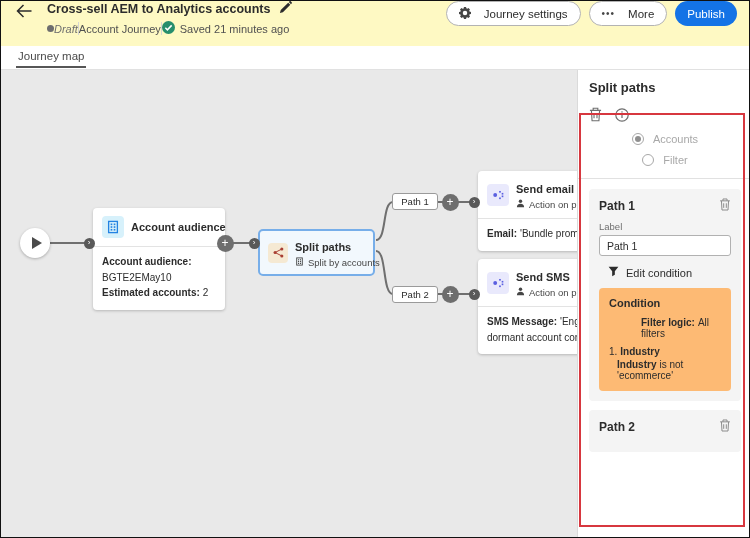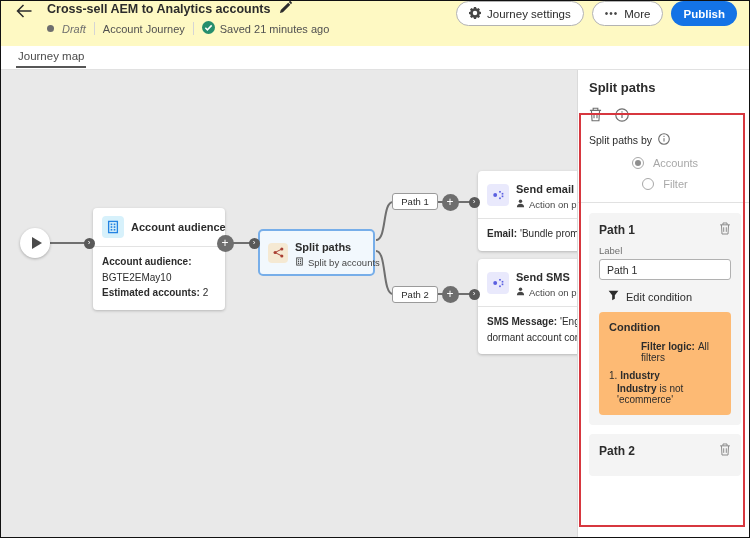--- a/index.html
+++ b/index.html
@@ -5,28 +5,28 @@
   * { margin:0; padding:0; box-sizing:border-box; }
   body { background:#fff; font-family:"Liberation Sans","DejaVu Sans",sans-serif; }
   .stage { position:relative; width:750px; height:538px; border:1px solid #111; background:#fff; overflow:hidden; }
 
   
   .header { position:absolute; top:0; left:0; right:0; height:45px; display:flex; align-items:flex-start; padding:0 12px; background:#fef9c3; }
   .back-btn { width:22px; height:22px; border:none; background:none; cursor:pointer; margin-right:12px; display:flex; align-items:center; justify-content:center; }
   .title-row { display:flex; align-items:center; gap:9px; }
   .title { font-size:12.5px; font-weight:700; color:#2c2c2c; }
   .edit-btn { border:none; background:none; cursor:pointer; display:flex; }
-  .meta-row { display:flex; align-items:center; gap:8px; margin-top:4px; font-size:11px; color:#505050; }
+  .meta-row { display:flex; align-items:center; margin-top:4px; font-size:11px; color:#505050; }
   .status-dot { width:7px; height:7px; border-radius:50%; background:#6e6e6e; }
   .draft { font-style:italic; color:#6e6e6e; }
   .vsep { width:1px; height:13px; background:#d5d5d5; }
   .saved-row { display:flex; align-items:center; gap:5px; }
   .header-actions { margin-left:auto; display:flex; align-items:center; gap:8px; }
-  .btn { height:25px; display:inline-flex; align-items:center; gap:6px; padding:0 12px; border:1px solid #b3b3b3; border-radius:14px; background:#fff; font-size:11.5px; color:#2c2c2c; cursor:pointer; font-family:inherit; }
-  .btn-primary { background:var(--accent,#1473e6); color:#fff; border:none; font-weight:700; }
+  .btn { height:25px; display:inline-flex; align-items:center; gap:13px; padding:0 12px; border:1px solid #b3b3b3; border-radius:14px; background:#fff; font-size:11.5px; color:#2c2c2c; cursor:pointer; font-family:inherit; }
+  .btn-primary { background:var(--accent,#1473e6); color:#fff; border:none; font-weight:400; }
   .more-glyph { font-size:10px; letter-spacing:1px; color:#464646; }
 
   
   .tabbar { position:absolute; top:45px; left:0; right:0; height:24px; border-bottom:1px solid #e1e1e1; padding-left:15px; background:#fff; }
   .tab { display:inline-block; font-size:11.5px; color:#4b4b4b; padding:2px 2px 4px; border-bottom:2px solid #565656; cursor:pointer; }
 
   
   .main { position:absolute; top:69px; left:0; right:0; bottom:0; display:flex; }
   .canvas { flex:1; position:relative; background:#e9e9e9; overflow:hidden; }
   .edges { position:absolute; left:0; top:0; }
@@ -311,30 +311,20 @@
                 <rect x="6.4" y="6" width="1.2" height="4" fill="#6e6e6e"></rect>
                 <rect x="6.4" y="3.3" width="1.2" height="1.3" fill="#6e6e6e"></rect>
               </svg>
           </span>
         </button>
       </div>
 
       <div class="red-box"></div>
 
 
-      <div class="splitby">
-        <span>Split paths by</span>
-        <span>
-          <svg width="12" height="12" viewBox="0 0 14 14">
-              <circle cx="7" cy="7" r="6.2" fill="none" stroke="#6e6e6e" stroke-width="1.3"></circle>
-              <rect x="6.4" y="6" width="1.2" height="4" fill="#6e6e6e"></rect>
-              <rect x="6.4" y="3.3" width="1.2" height="1.3" fill="#6e6e6e"></rect>
-            </svg>
-        </span>
-      </div>
 
       <div class="radio-row">
         <span class="radio sel"></span>
         <span>Accounts</span>
       </div>
       <div class="radio-row">
         <span class="radio"></span>
         <span>Filter</span>
       </div>
 

